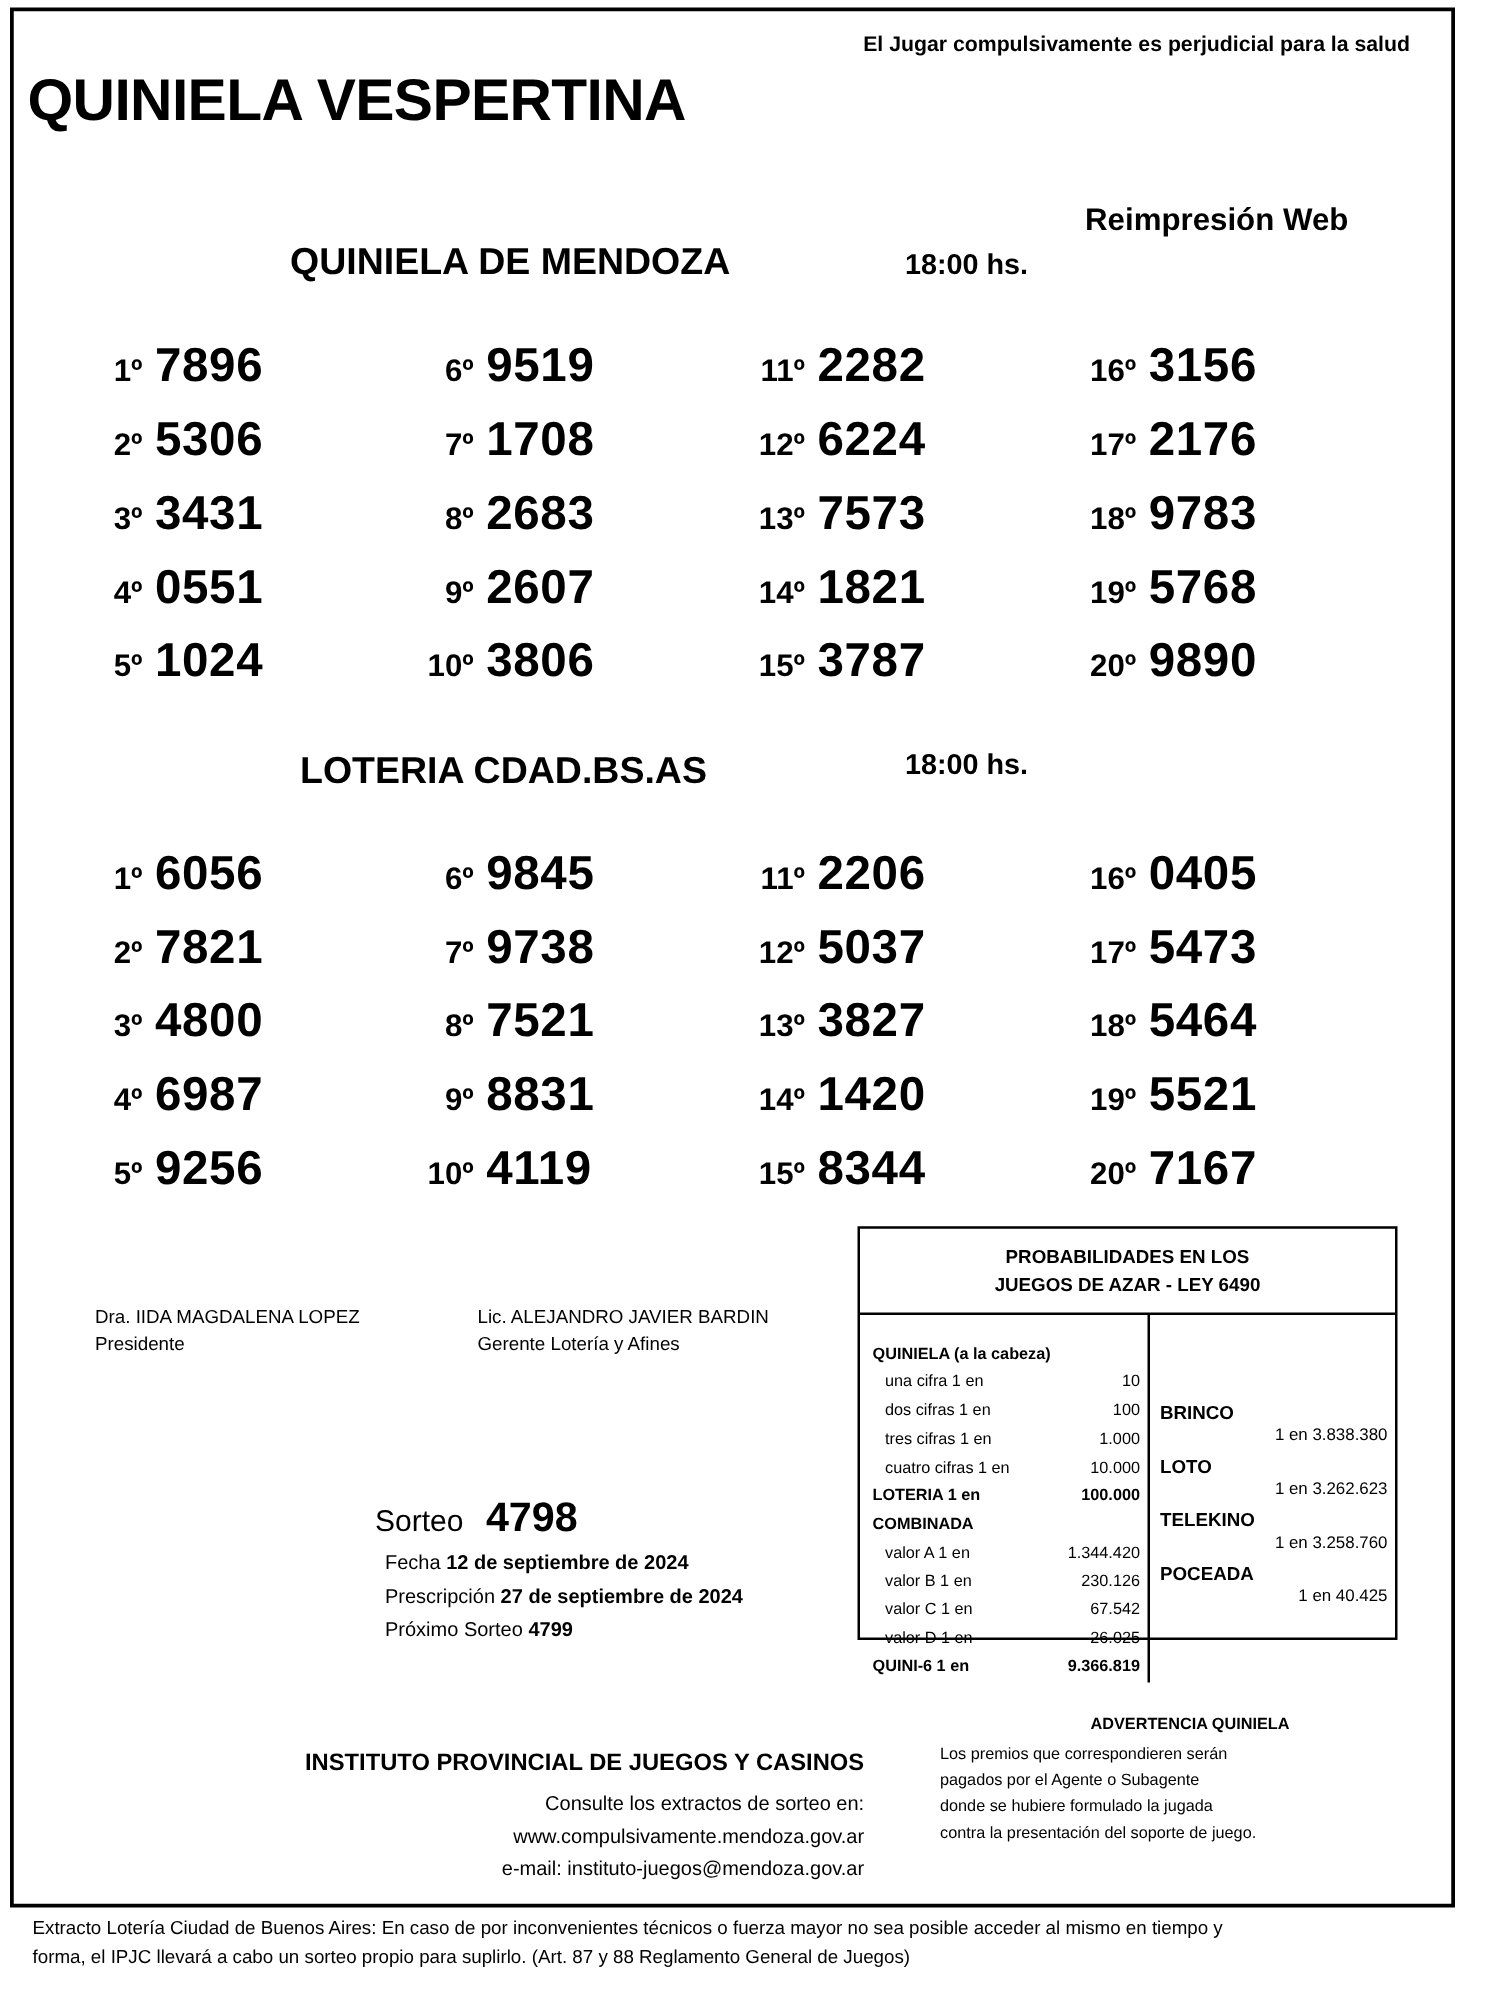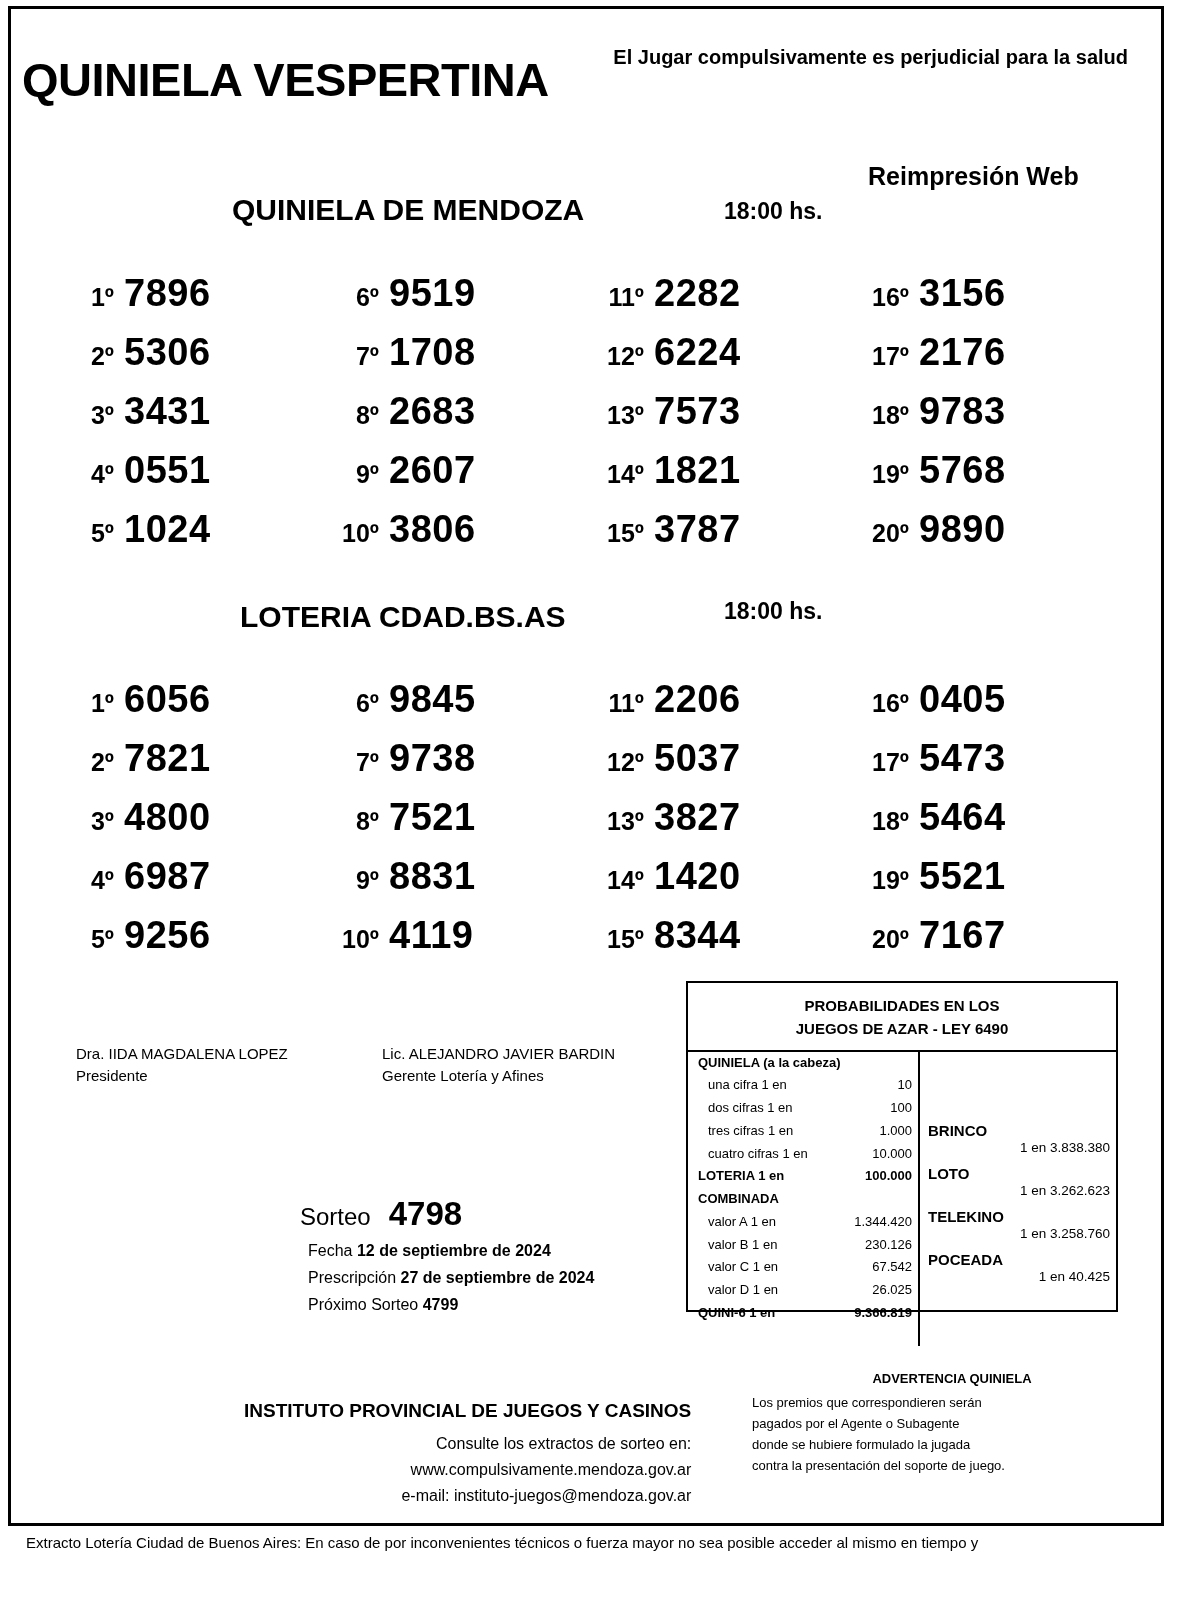--- a/index.html
+++ b/index.html
@@ -44,24 +44,23 @@
     font-size: 47px;
     font-weight: bold;
     letter-spacing: -0.5px;
     white-space: nowrap;
     margin-top: 40px;
   }
   .warning-top {
     position: absolute;
     right: 4px;
     top: 14px;
-    font-size: 20px;
-    font-weight: bold;
-    white-space: nowrap;
-    margin-top: 20px;
+    font-size: 17px;
+    font-weight: bold;
+    white-space: nowrap;
   }
 
   
   .reimp {
     position: absolute;
     left: 868px;
     top: 162px;
     font-size: 25px;
     font-weight: bold;
     white-space: nowrap;
@@ -177,21 +176,21 @@
     position: relative;
     height: 294px;
   }
   .prob-left {
     position: absolute;
     left: 0; top: 0;
     width: 232px;
     height: 294px;
     border-right: 2px solid #000;
     box-sizing: border-box;
-    padding: 0 6px 0 10px;
+    padding: 20px 6px 0 10px;
   }
   .prob-right {
     position: absolute;
     left: 232px; top: 0;
     width: 198px;
     height: 294px;
     box-sizing: border-box;
     padding: 60px 8px 0 8px;
   }
   .prow {
@@ -534,14 +533,15 @@
   <div class="advert">
     <div class="adv-title">ADVERTENCIA QUINIELA</div>
     <div>Los premios que correspondieren serán</div>
     <div>pagados por el Agente o Subagente</div>
     <div>donde se hubiere formulado la jugada</div>
     <div>contra la presentación del soporte de juego.</div>
   </div>
 
   <div class="footnote">
     <div>Extracto Lotería Ciudad de Buenos Aires: En caso de por inconvenientes técnicos o fuerza mayor no sea posible acceder al mismo en tiempo y</div>
+    <div>forma, el IPJC llevará a cabo un sorteo propio para suplirlo. (Art. 87 y 88 Reglamento General de Juegos)</div>
   </div>
 </div>
 
 </body></html>

